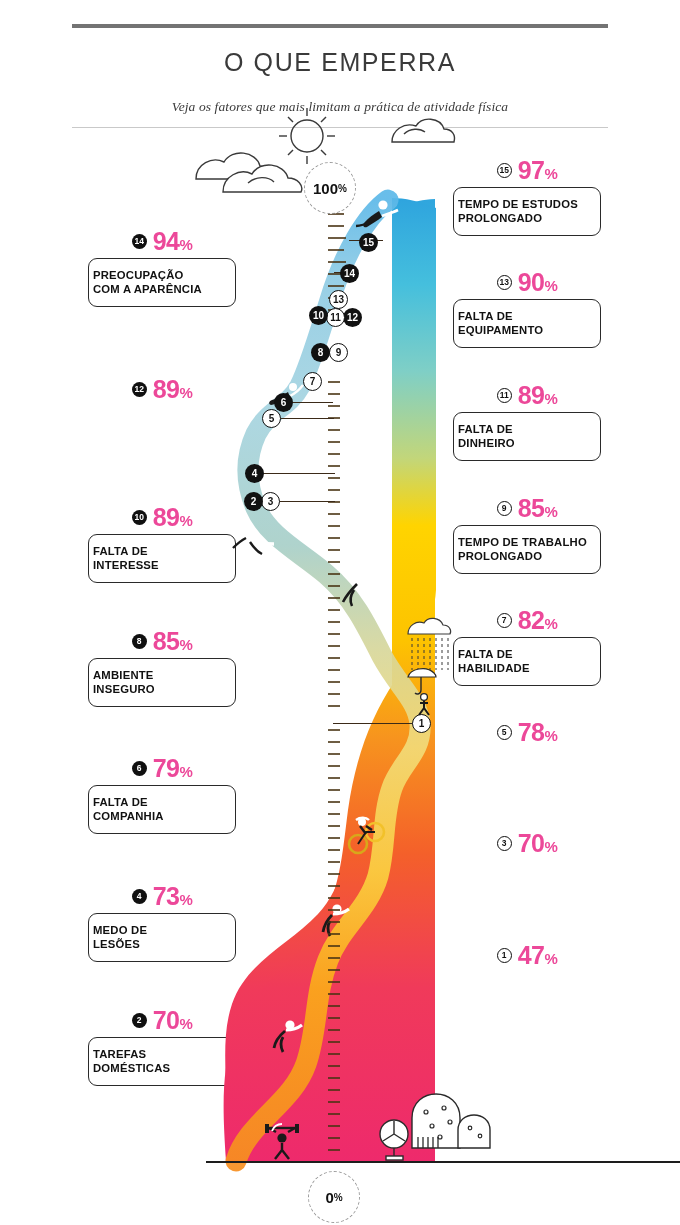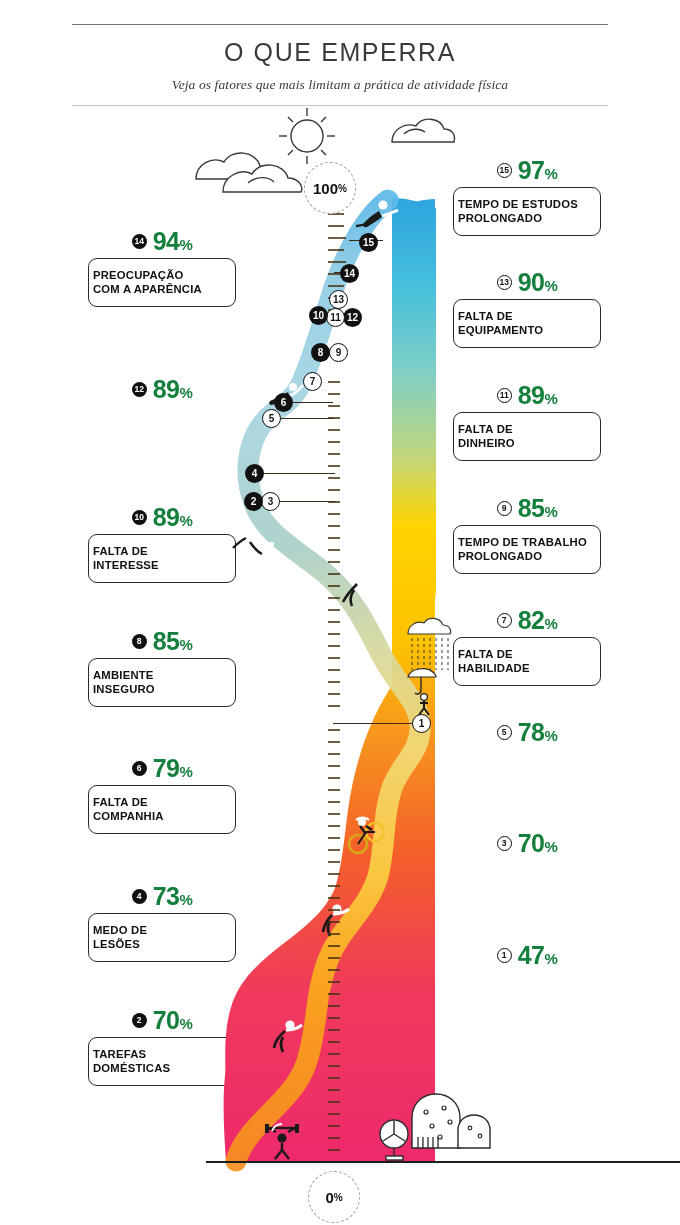--- a/index.html
+++ b/index.html
@@ -1,41 +1,41 @@
 <!DOCTYPE html>
 <html><head>
 <meta charset="utf-8">
 <style>
   html,body{margin:0;padding:0;background:#ffffff;}
   body{width:680px;height:1225px;position:relative;overflow:hidden;
        font-family:"Liberation Sans",sans-serif;color:#1a1a1a;}
 
   
   #header{position:absolute;left:72px;top:24px;width:536px;
-          border-top:1px solid #737373;border-bottom:1px solid #c9c9c9;
-          padding:14px 0 12px;text-align:center;box-sizing:border-box;}
+          border-top:4px solid #737373;border-bottom:1px solid #c9c9c9;
+          padding:21px 0 12px;text-align:center;box-sizing:border-box;}
   #title{font-size:25px;letter-spacing:1.6px;font-weight:400;color:#3a3a3a;
          font-family:"Liberation Sans",sans-serif;line-height:1.1;}
-  #subtitle{font-size:13.5px;font-style:italic;color:#3a3a3a;margin-top:10px;
+  #subtitle{font-size:13.5px;font-style:italic;color:#3a3a3a;margin-top:22px;
             font-family:"Liberation Serif",serif;letter-spacing:.1px;}
 
   
   #stage{position:absolute;left:0;top:104px;width:680px;height:1121px;}
 
   
   .lab{position:absolute;width:148px;}
   .lab.left{left:88px;} .lab.right{left:453px;}
   .lab-head{display:flex;align-items:center;justify-content:center;gap:6px;
             height:26px;margin-bottom:4px;}
   .bullet{width:15px;height:15px;border-radius:50%;display:flex;
           align-items:center;justify-content:center;font-size:8.5px;
           font-weight:bold;line-height:1;box-sizing:border-box;}
   .bullet.solid{background:#101010;color:#fff;}
   .bullet.hollow{background:#fff;color:#101010;border:1.3px solid #101010;}
-  .pct{font-size:25px;font-weight:bold;letter-spacing:-.5px;color:#15803d;}
+  .pct{font-size:25px;font-weight:bold;letter-spacing:-.5px;color:#ec4899;}
   .pct .sm{font-size:15px;font-weight:bold;}
   .box{border:1.4px solid #2a2a2a;border-radius:9px;background:#fff;
        padding:9px 4px;text-align:left;font-size:11.3px;font-weight:bold;
        letter-spacing:.2px;line-height:1.28;color:#111;box-sizing:border-box;}
 
   
   .mk{position:absolute;width:19px;height:19px;border-radius:50%;
       display:flex;align-items:center;justify-content:center;
       font-size:10px;font-weight:bold;box-sizing:border-box;z-index:12;}
   .mk.solid{background:#111;color:#fff;}

